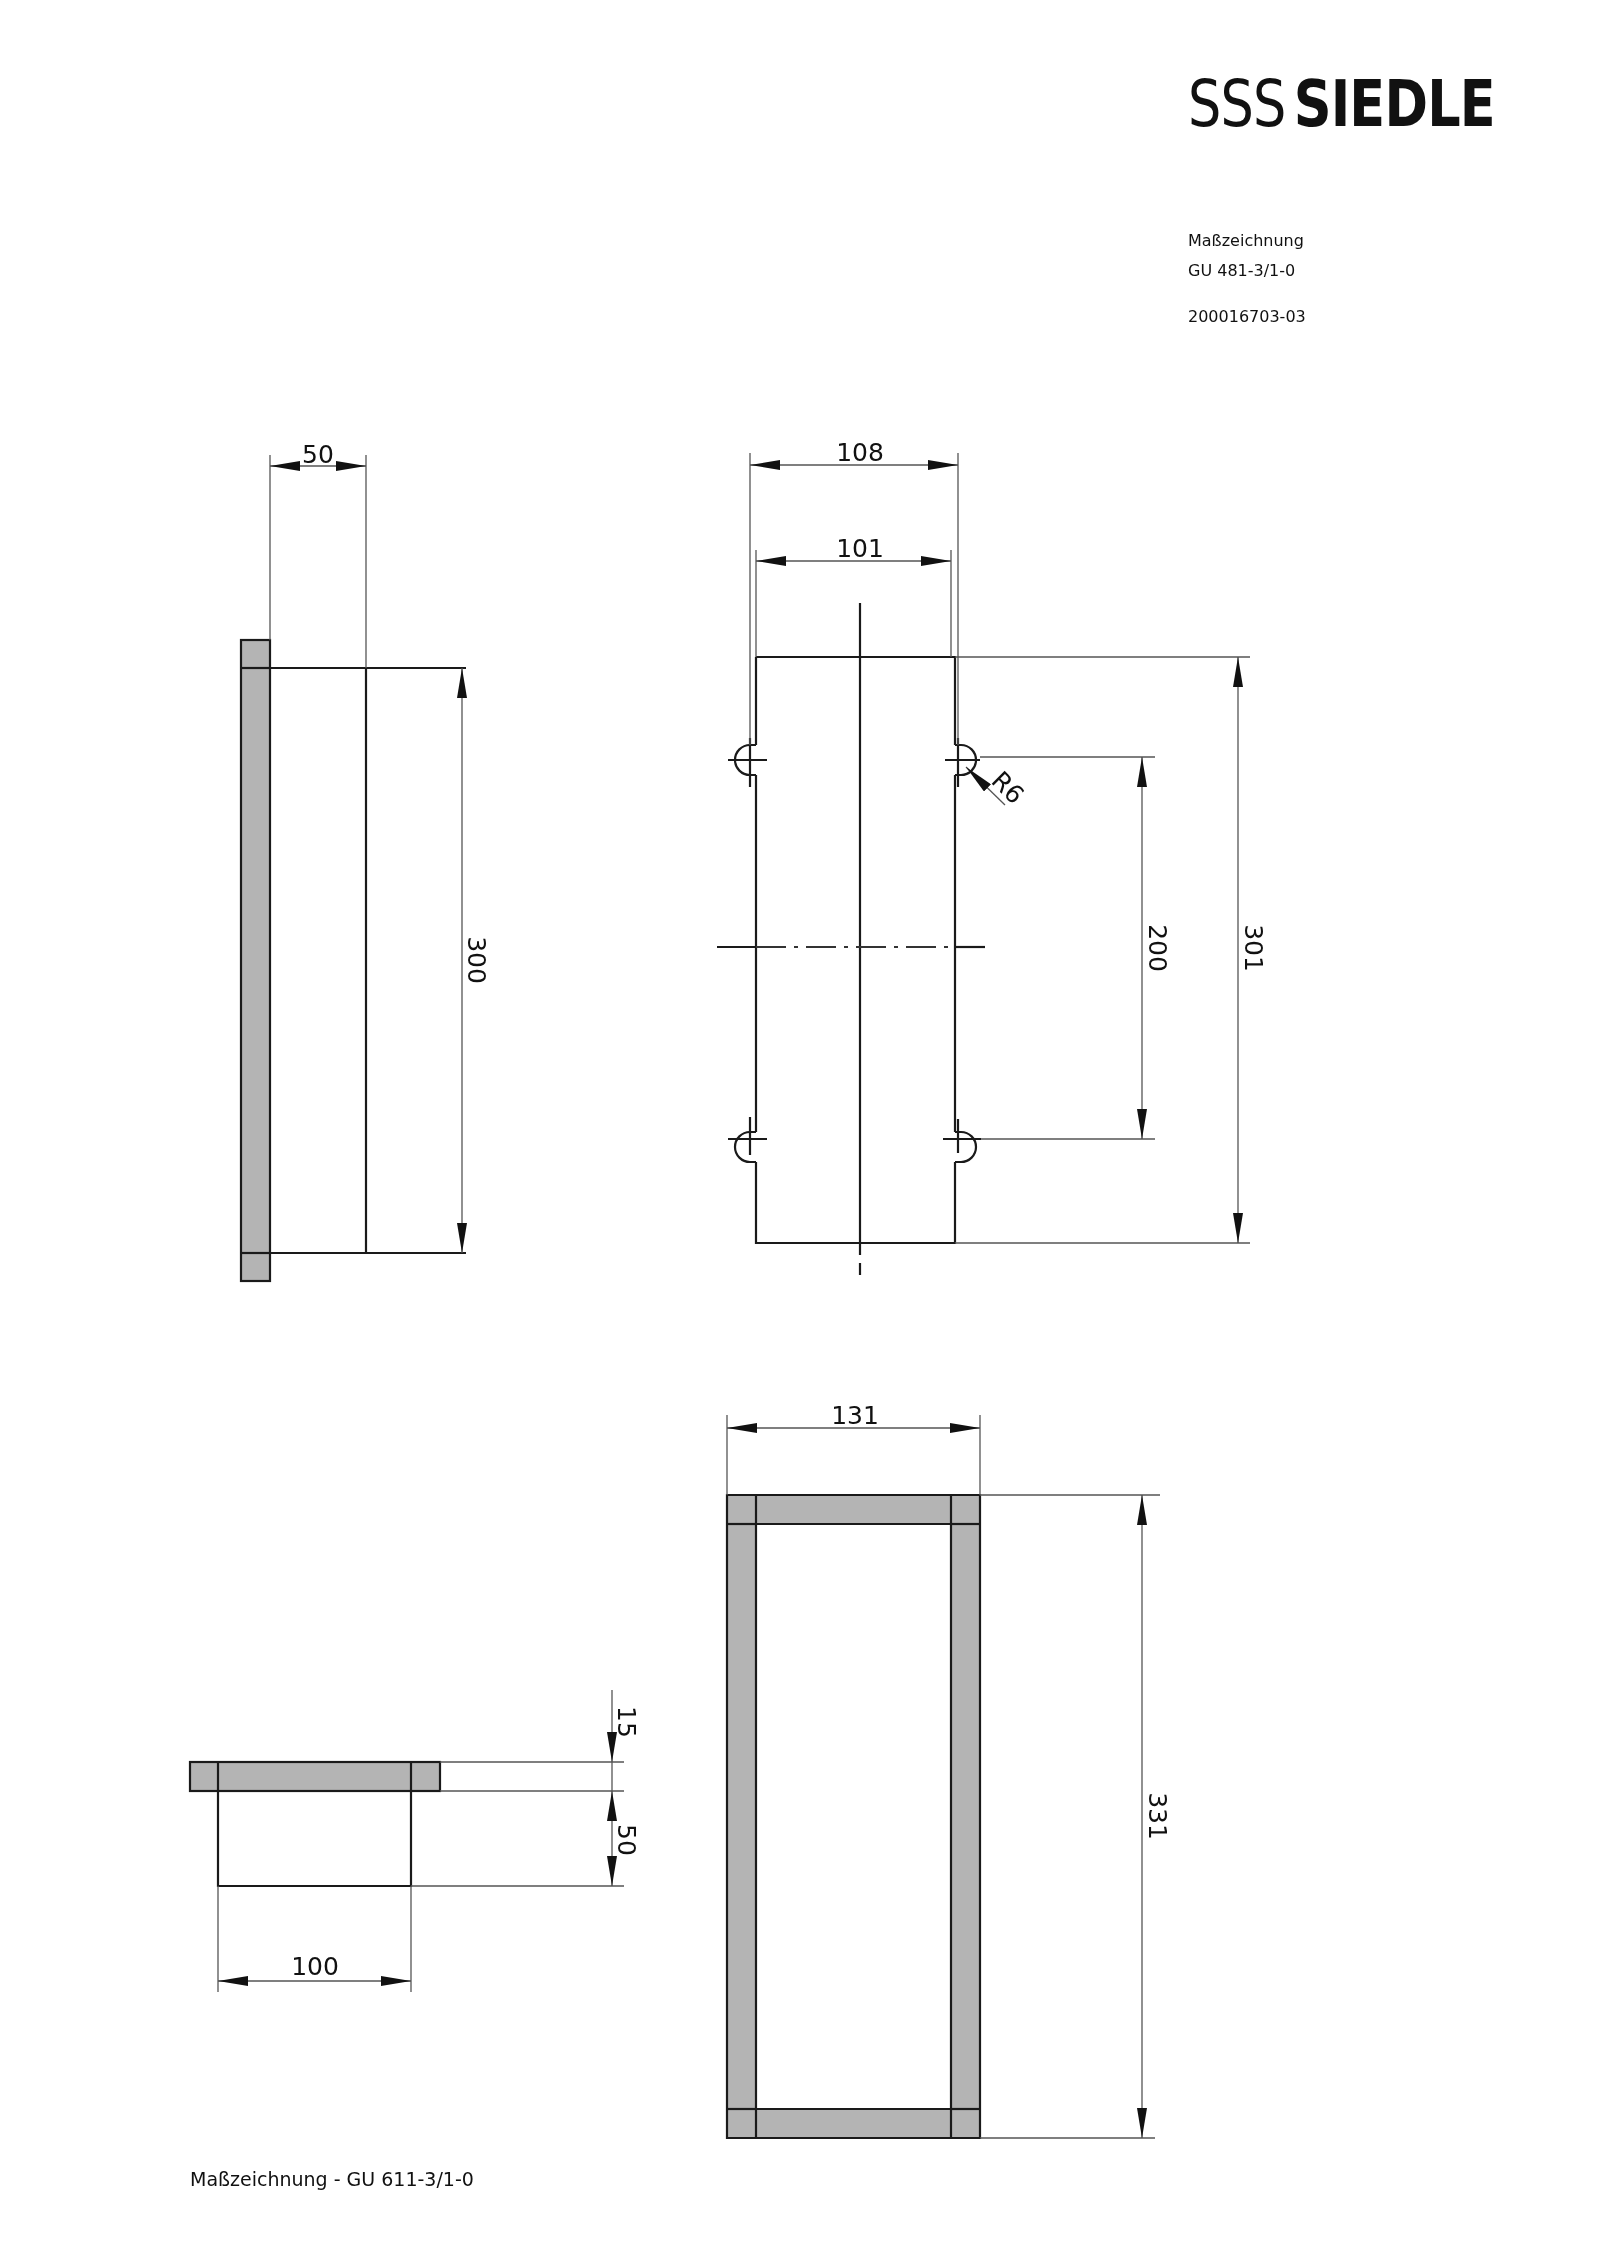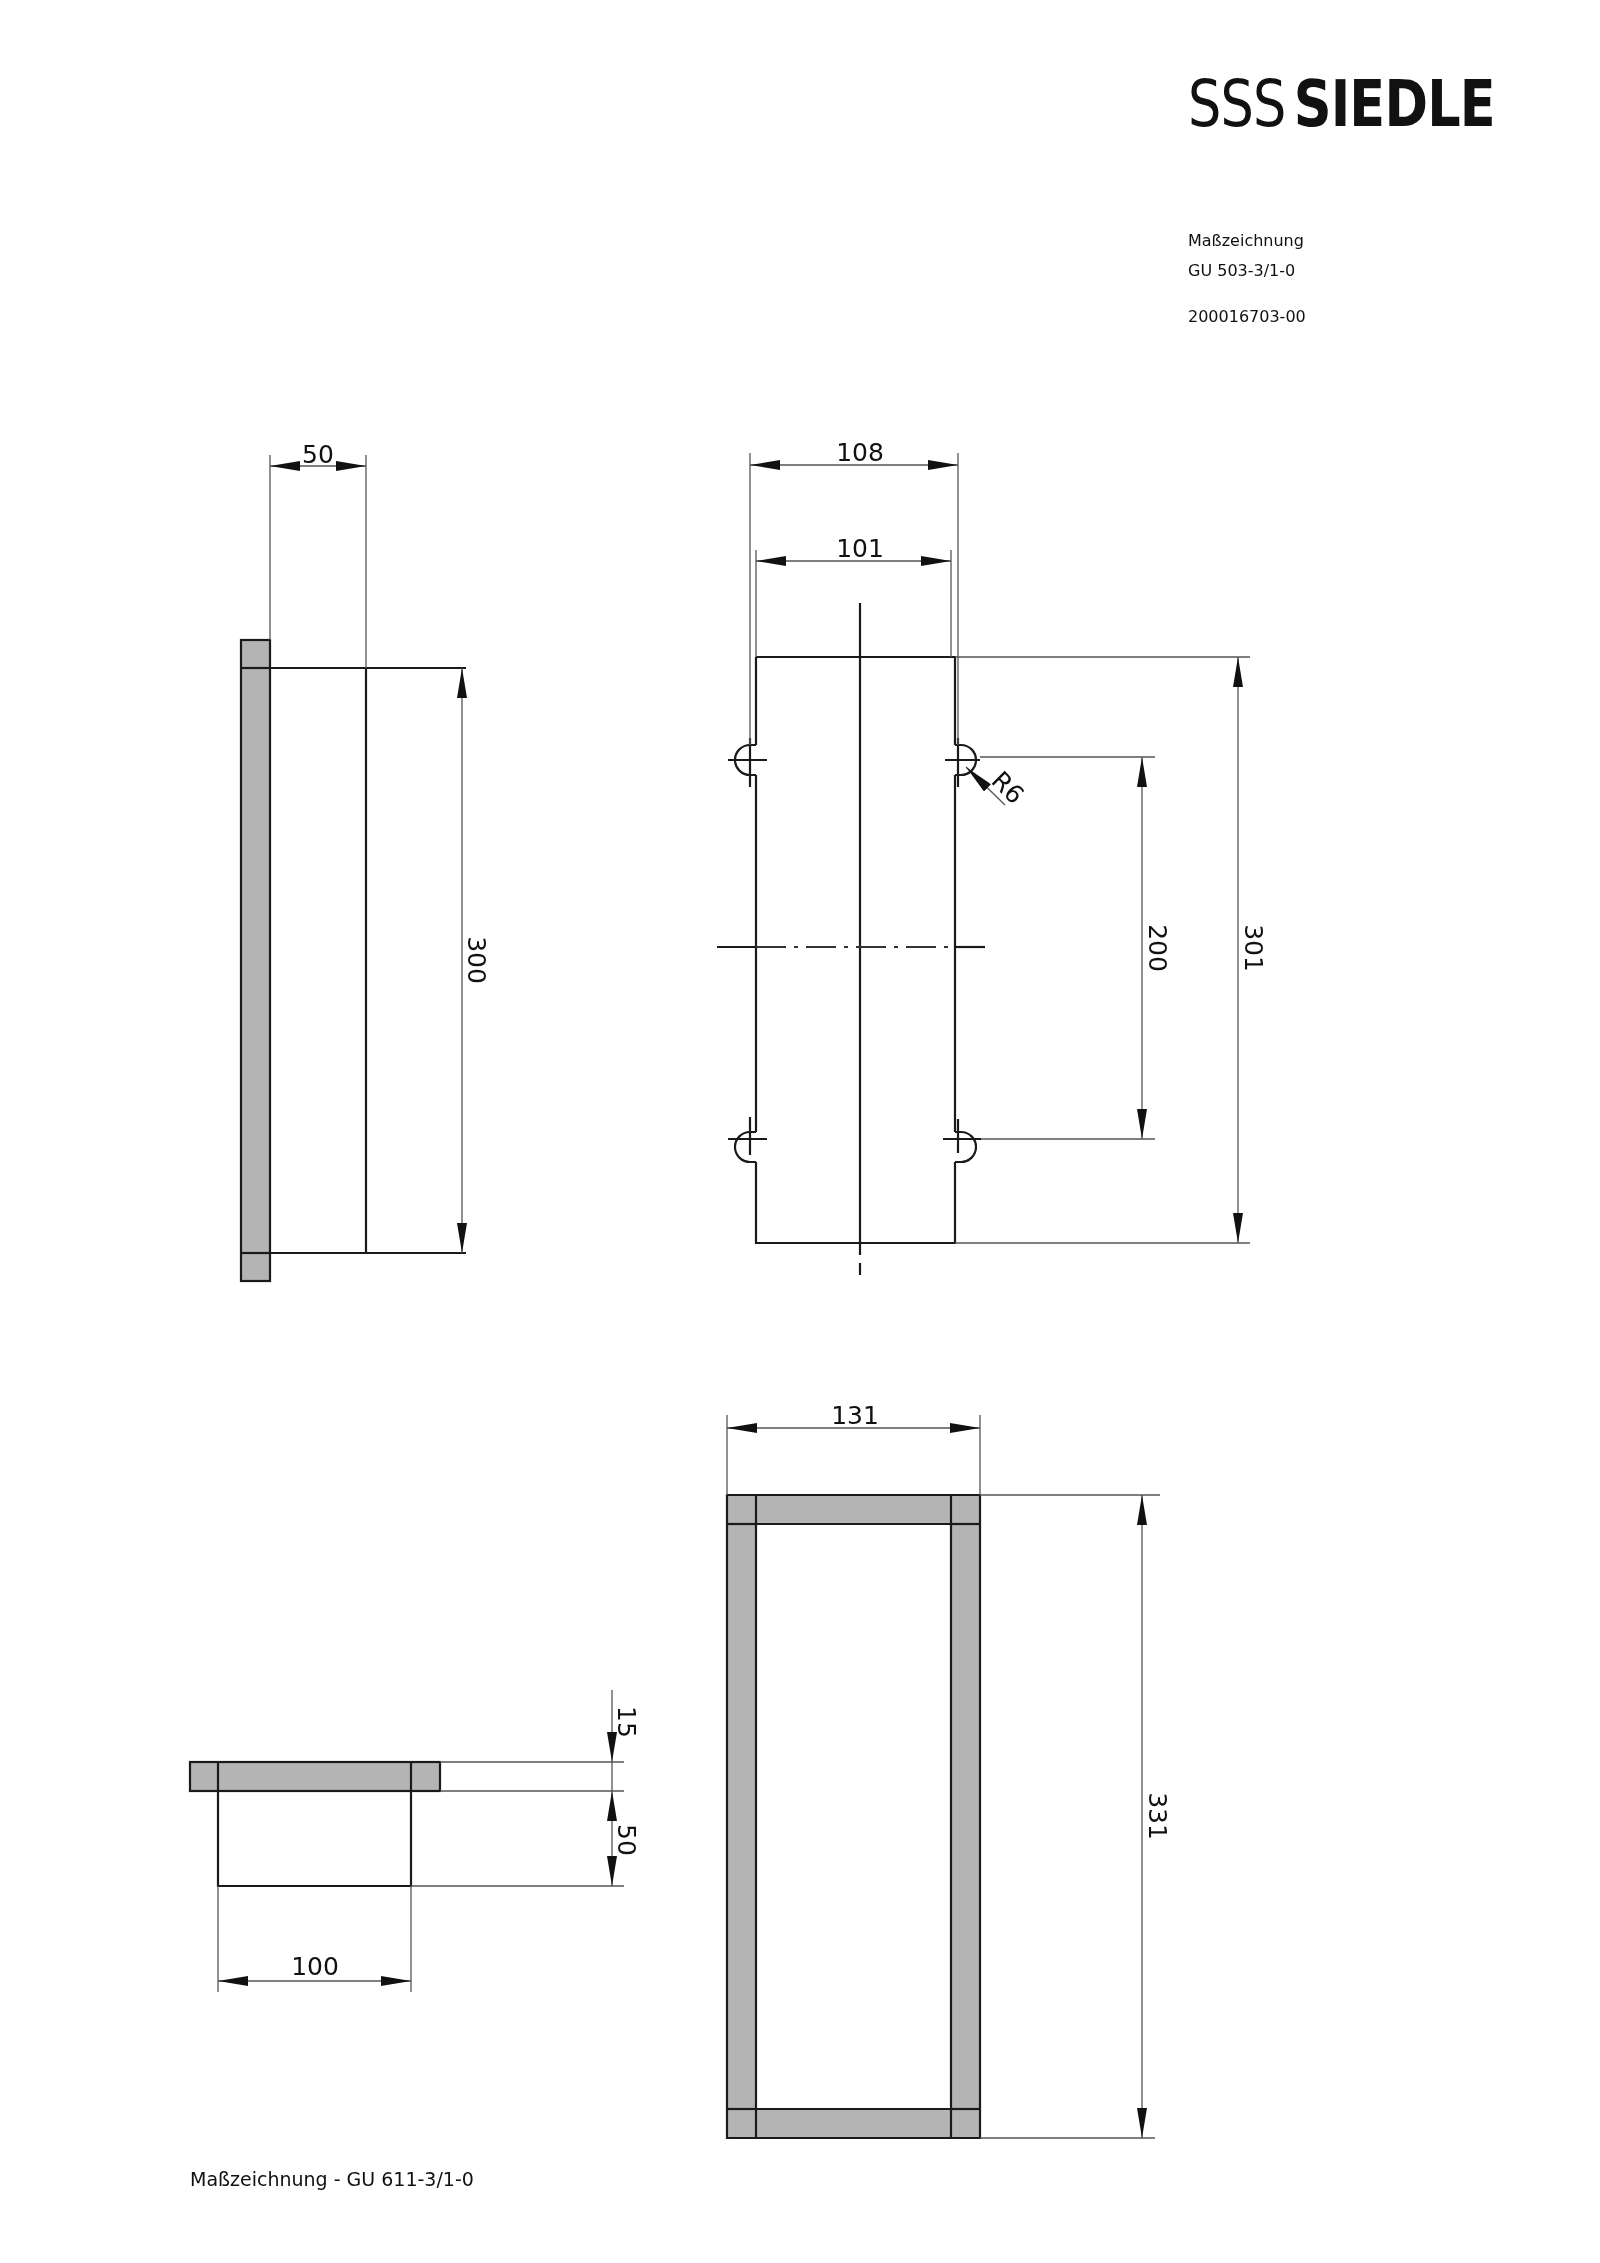--- a/index.html
+++ b/index.html
@@ -21,22 +21,22 @@
 </style>
 </head>
 <body>
 
 <div class="logo">
   <span class="sss">SSS</span><span class="brand">SIEDLE</span>
 </div>
 
 <div class="title-block">
   <div>Maßzeichnung</div>
-  <div>GU 503-3/1-0</div>
-  <div class="docnum">200016703-00</div>
+  <div>GU 481-3/1-0</div>
+  <div class="docnum">200016703-03</div>
 </div>
 
 <svg class="drawing" width="1600" height="2263" viewBox="0 0 1600 2263">
   <defs>
     <marker id="arr" viewBox="0 0 30 10" refX="30" refY="5" markerWidth="30" markerHeight="10" markerUnits="userSpaceOnUse" orient="auto-start-reverse">
       <path d="M0,0 L30,5 L0,10 z" fill="#111"></path>
     </marker>
   </defs>
 
   <g>

